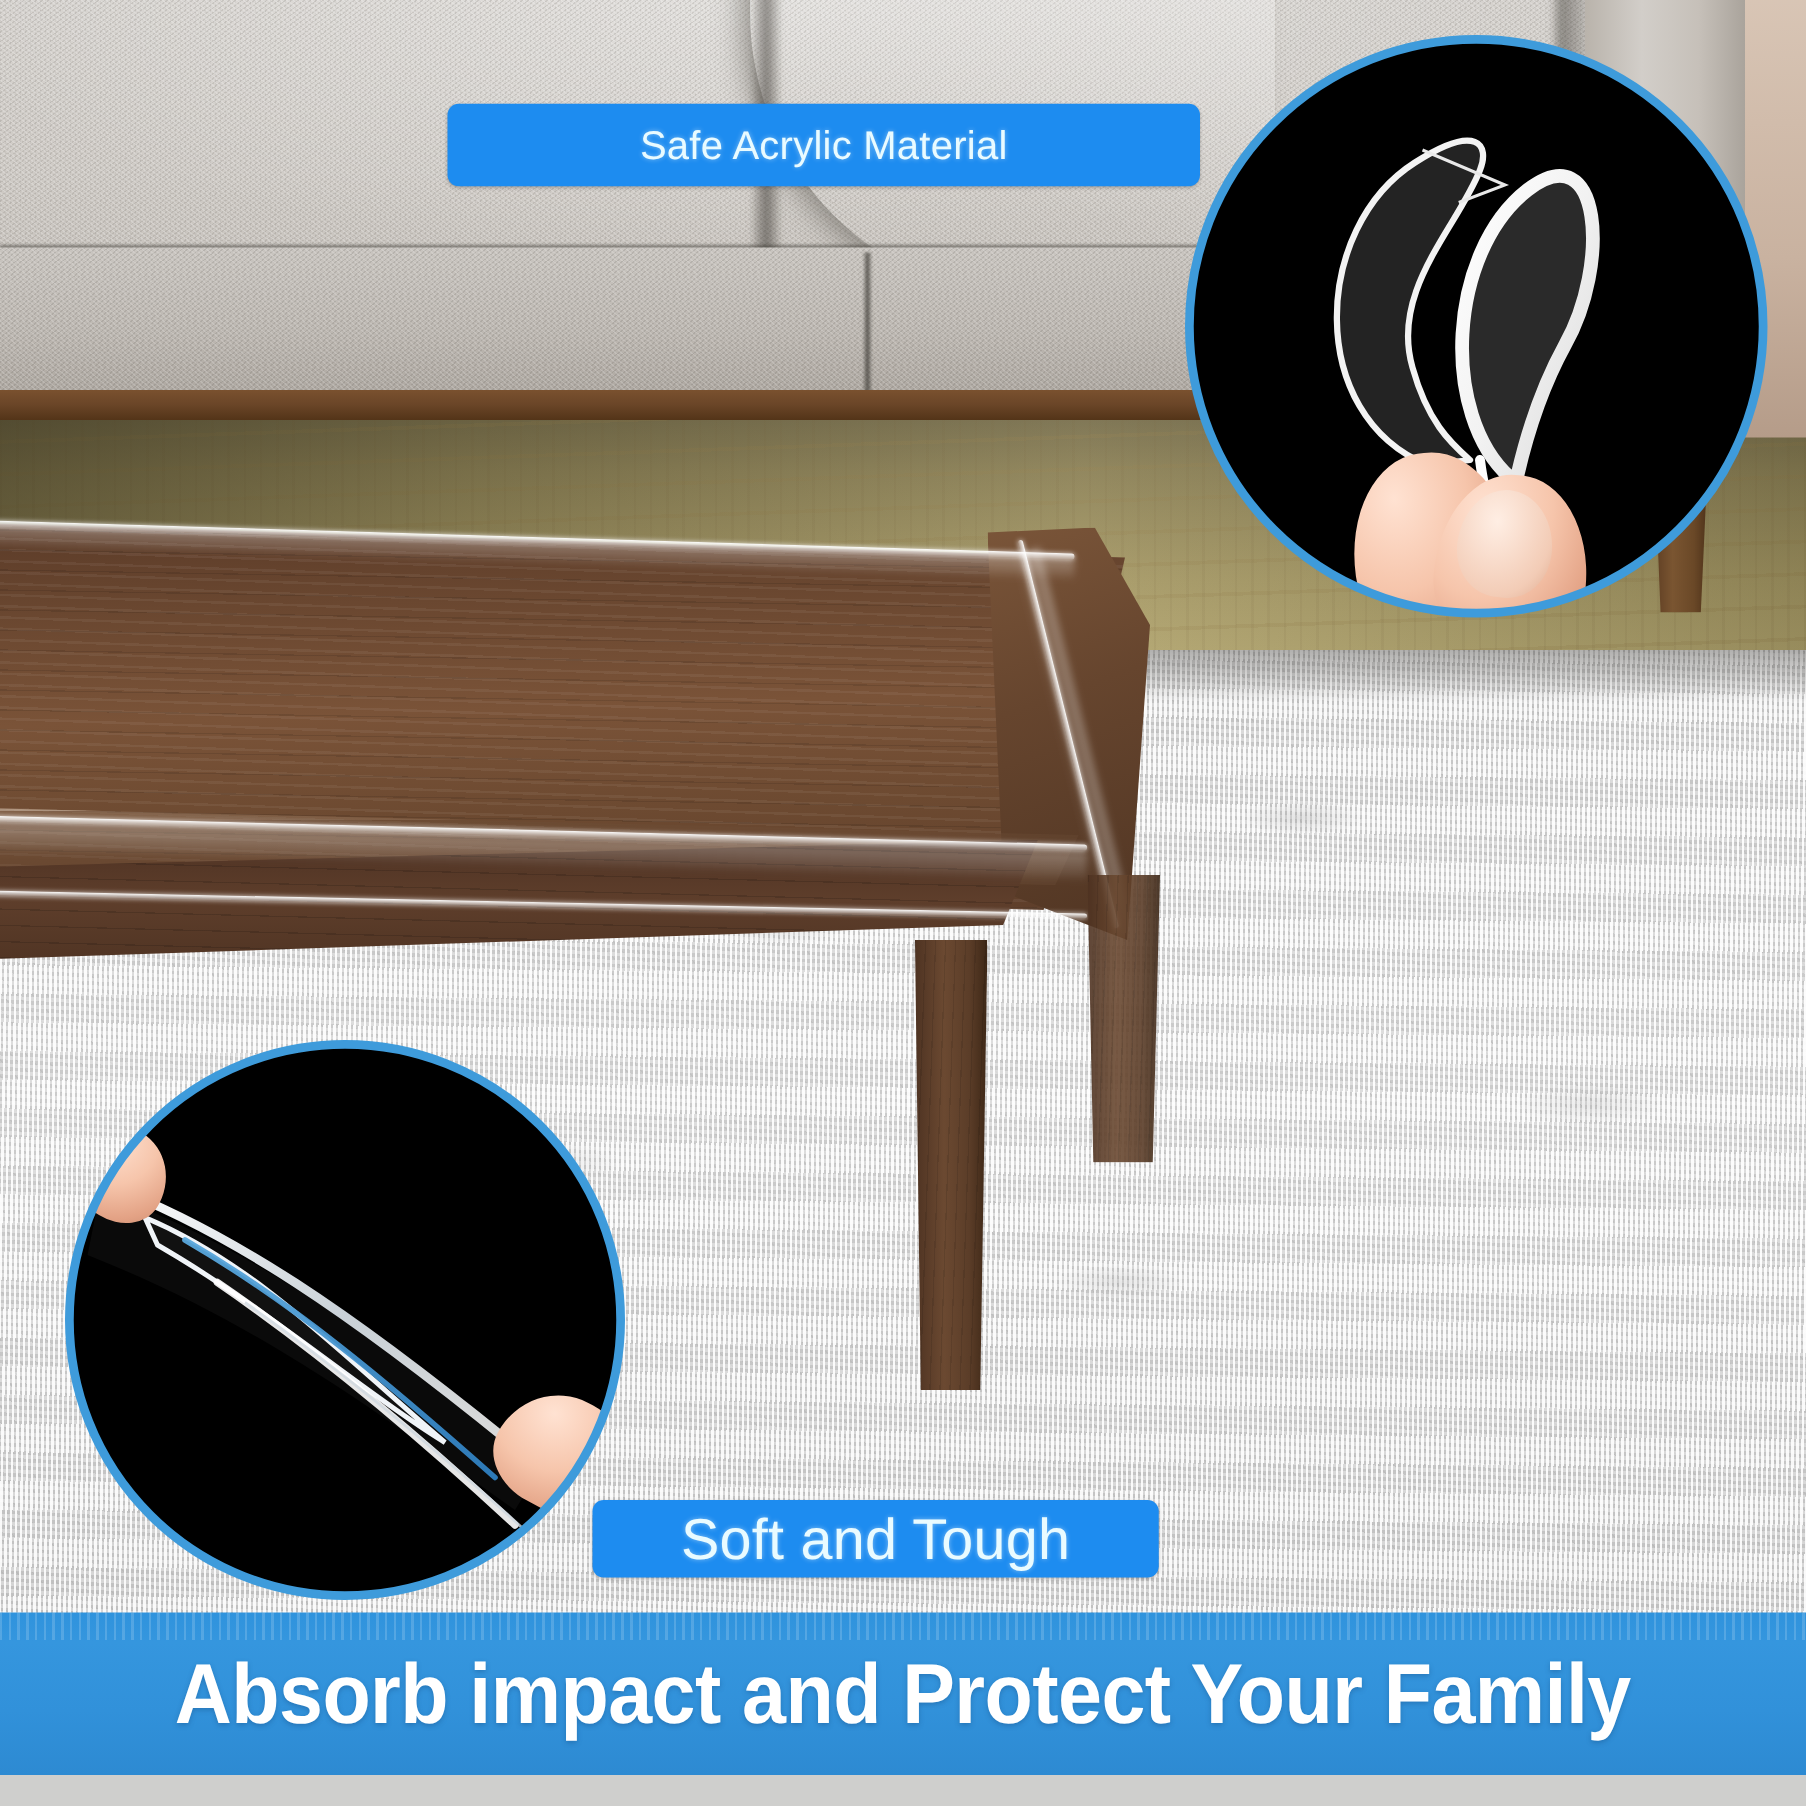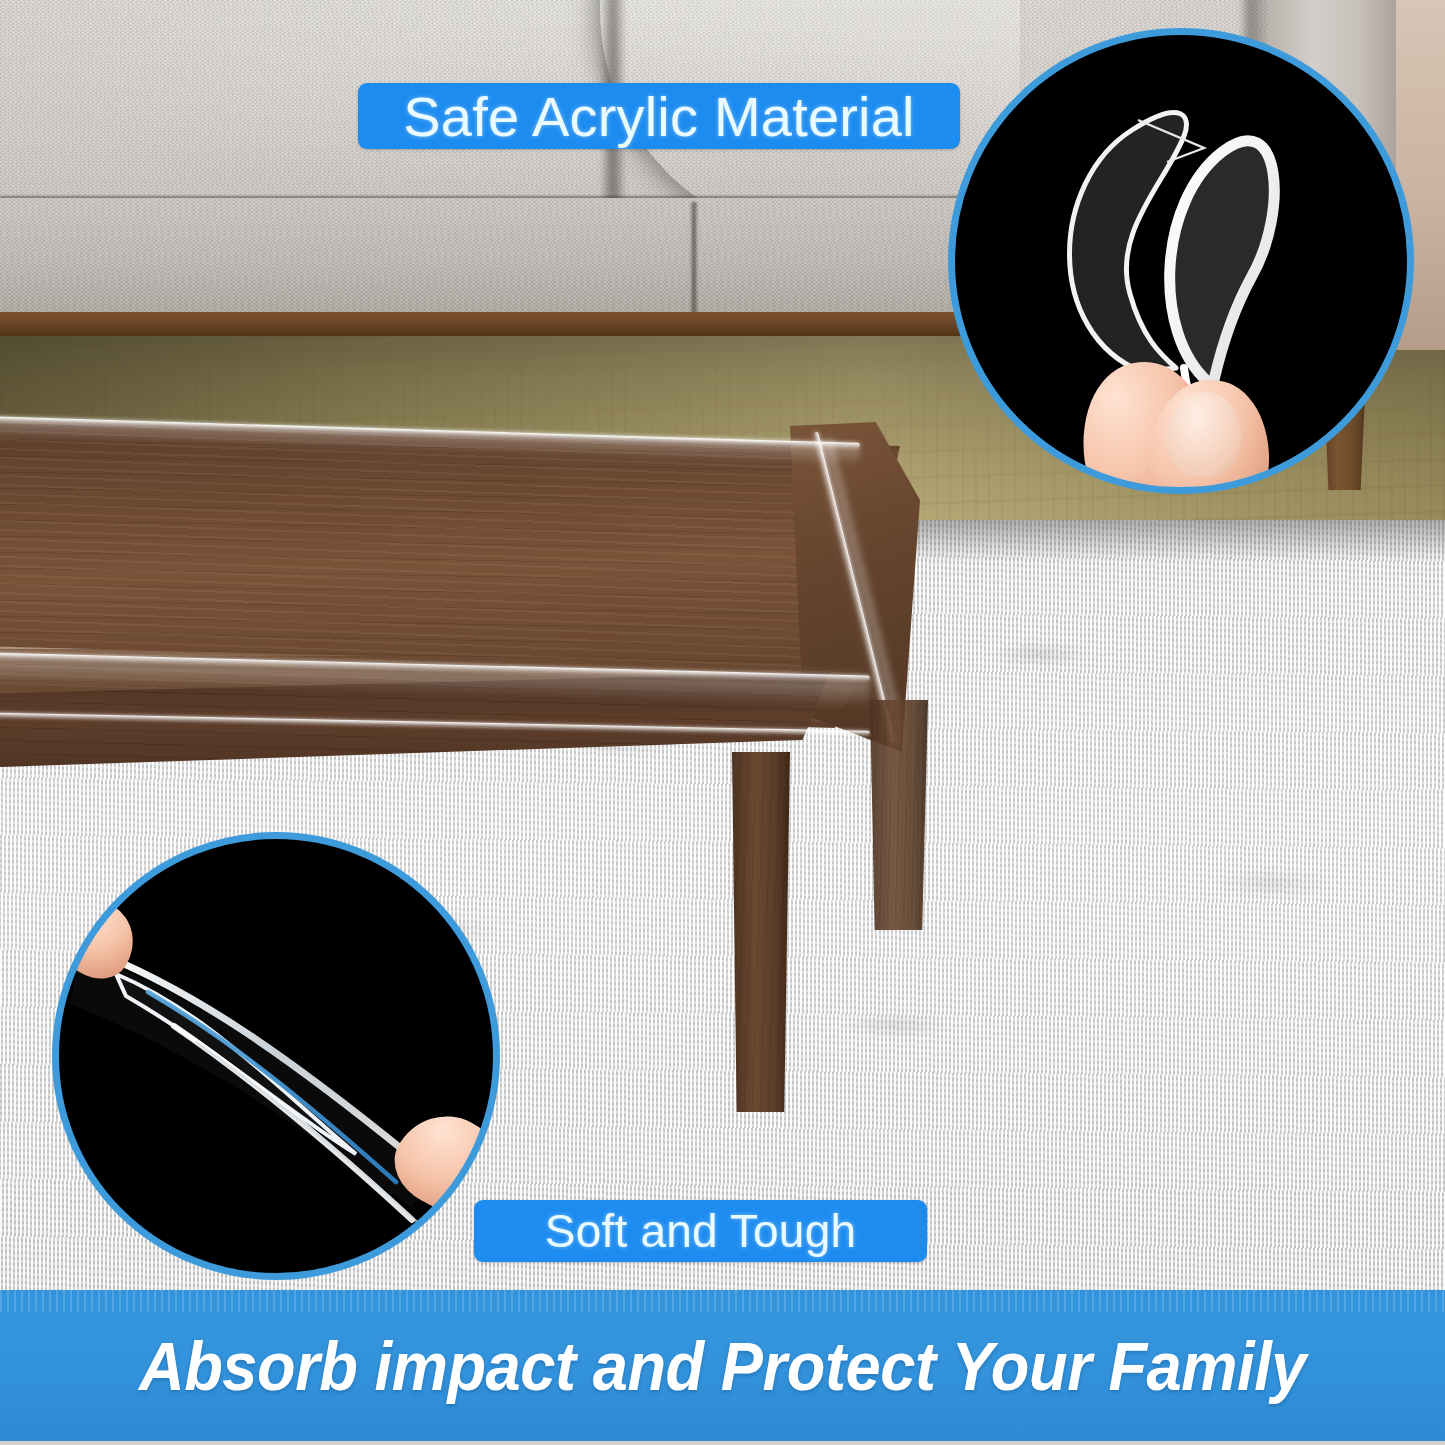--- a/index.html
+++ b/index.html
@@ -221,27 +221,27 @@
     position:absolute;
     background:#1d8cf0;
     border-radius:9px;
     color:#e9fbff;
     display:flex; align-items:center; justify-content:center;
     letter-spacing:.2px;
     text-shadow:0 0 4px rgba(255,255,255,.45);
     box-shadow:0 1px 3px rgba(0,0,0,.22);
     white-space:nowrap;
   }
-  #badge-top{ left:358px; top:83px; width:602px; height:66px; font-size:56px; }
+  #badge-top{ left:358px; top:83px; width:602px; height:66px; font-size:32px; }
   #badge-bottom{ left:474px; top:1176px; width:453px; height:62px; font-size:46px;margin-top:24px; }
 
   .banner{
-    position:absolute; left:0; top:1290px; width:1445px; height:151px;
+    position:absolute; left:0; top:1290px; width:1445px; height:130px;
     background:linear-gradient(180deg,#2f93dd 0%,#3596de 18%,#3191da 60%,#2d8ad2 100%);
-    display:flex; align-items:center; justify-content:center;font-style:italic;
+    display:flex; align-items:center; justify-content:center;
   }
   .banner::before{
     content:""; position:absolute; left:0; top:0; width:100%; height:22px;
     background:repeating-linear-gradient(90deg, rgba(255,255,255,.22) 0 2px, rgba(0,0,0,0) 2px 7px);
     opacity:.75;
   }
   .banner-text{
     position:relative;
     color:#ffffff;
     font-size:68px;

